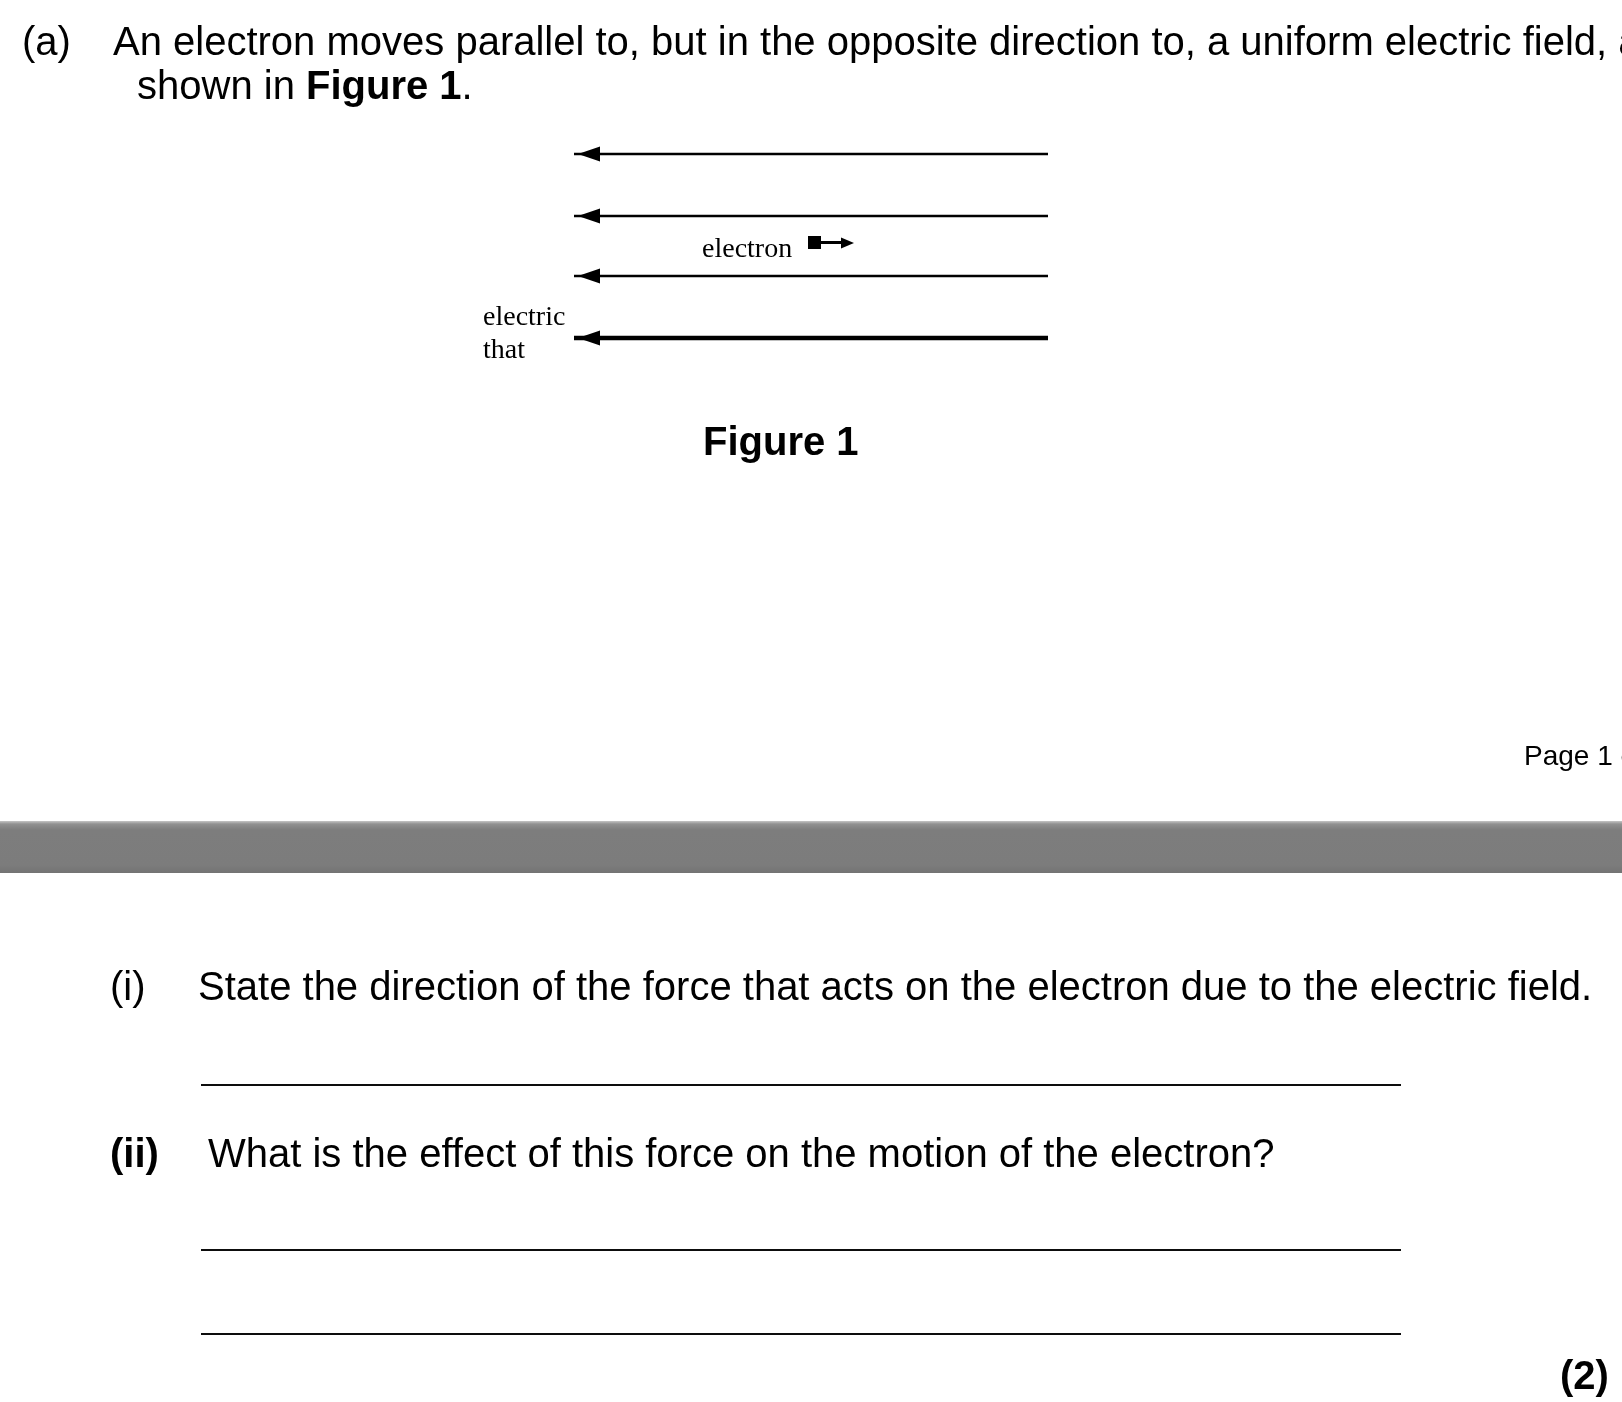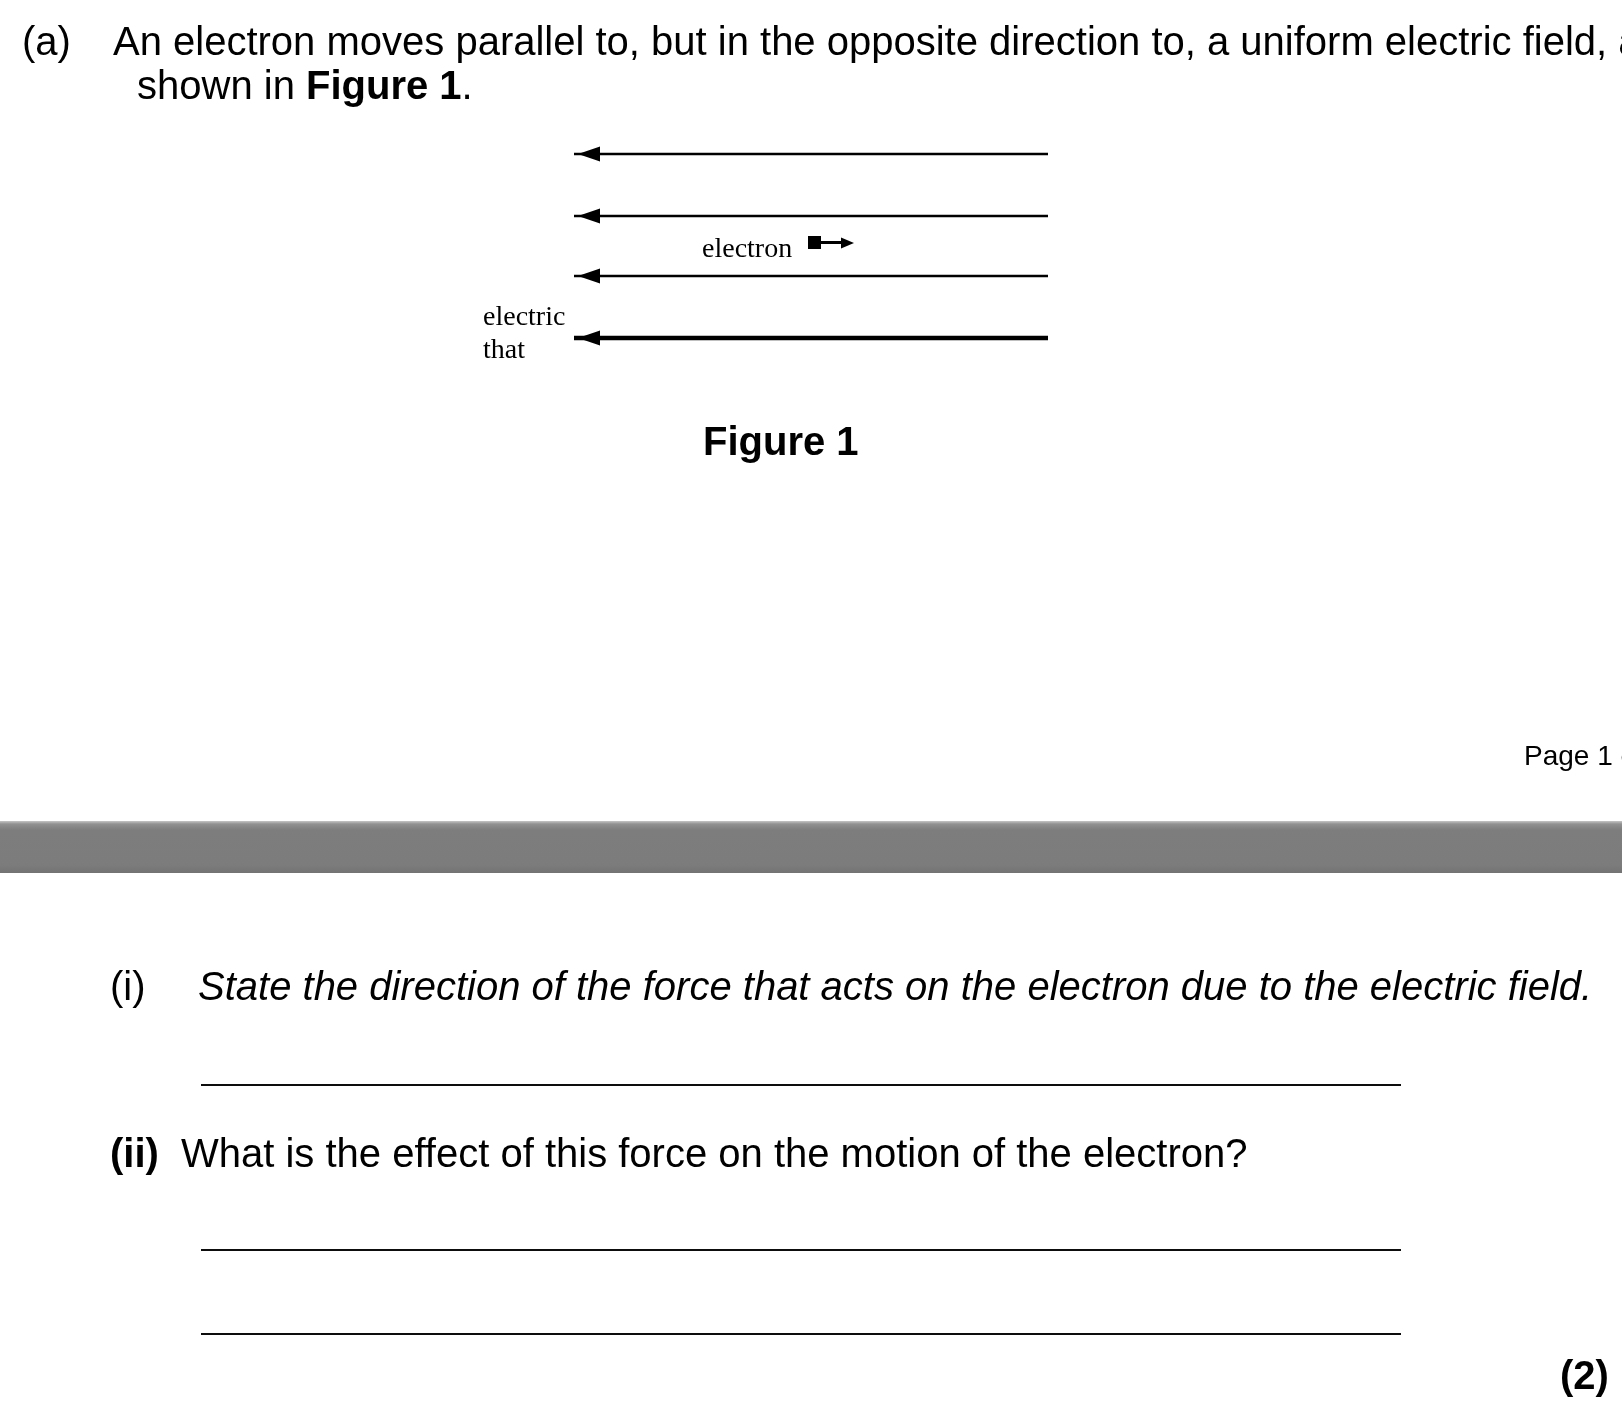--- a/index.html
+++ b/index.html
@@ -76,23 +76,23 @@
     <div>that</div>
   </div>
 
   <div class="abs figure-caption" style="left:703px; top:419px;">Figure 1</div>
 
   <div class="abs page-footer" style="left:1524px; top:739px;">Page 1 o</div>
 
   <div class="divider-bar"></div>
 
   <div class="abs qtext" style="left:110px; top:964px;">(i)</div>
-  <div class="abs qtext" style="left:198px; top:964px;font-style:italic;">State the direction of the force that acts on the electron due to the electric field.</div>
+  <div class="abs qtext" style="left:198px; top:964px;">State the direction of the force that acts on the electron due to the electric field.</div>
   <div class="answer-line" style="left:201px; top:1084px; width:1200px;"></div>
 
   <div class="abs qtext" style="left:110px; top:1131px;font-weight:bold;">(ii)</div>
-  <div class="abs qtext" style="left:181px; top:1131px;text-align:center;">What is the effect of this force on the motion of the electron?</div>
+  <div class="abs qtext" style="left:208px; top:1131px;text-align:center;">What is the effect of this force on the motion of the electron?</div>
   <div class="answer-line" style="left:201px; top:1249px; width:1200px;"></div>
   <div class="answer-line" style="left:201px; top:1333px; width:1200px;"></div>
 
   <div class="abs marks" style="left:1560px; top:1353px;">(2)</div>
 
 </div>
 
 </body></html>

